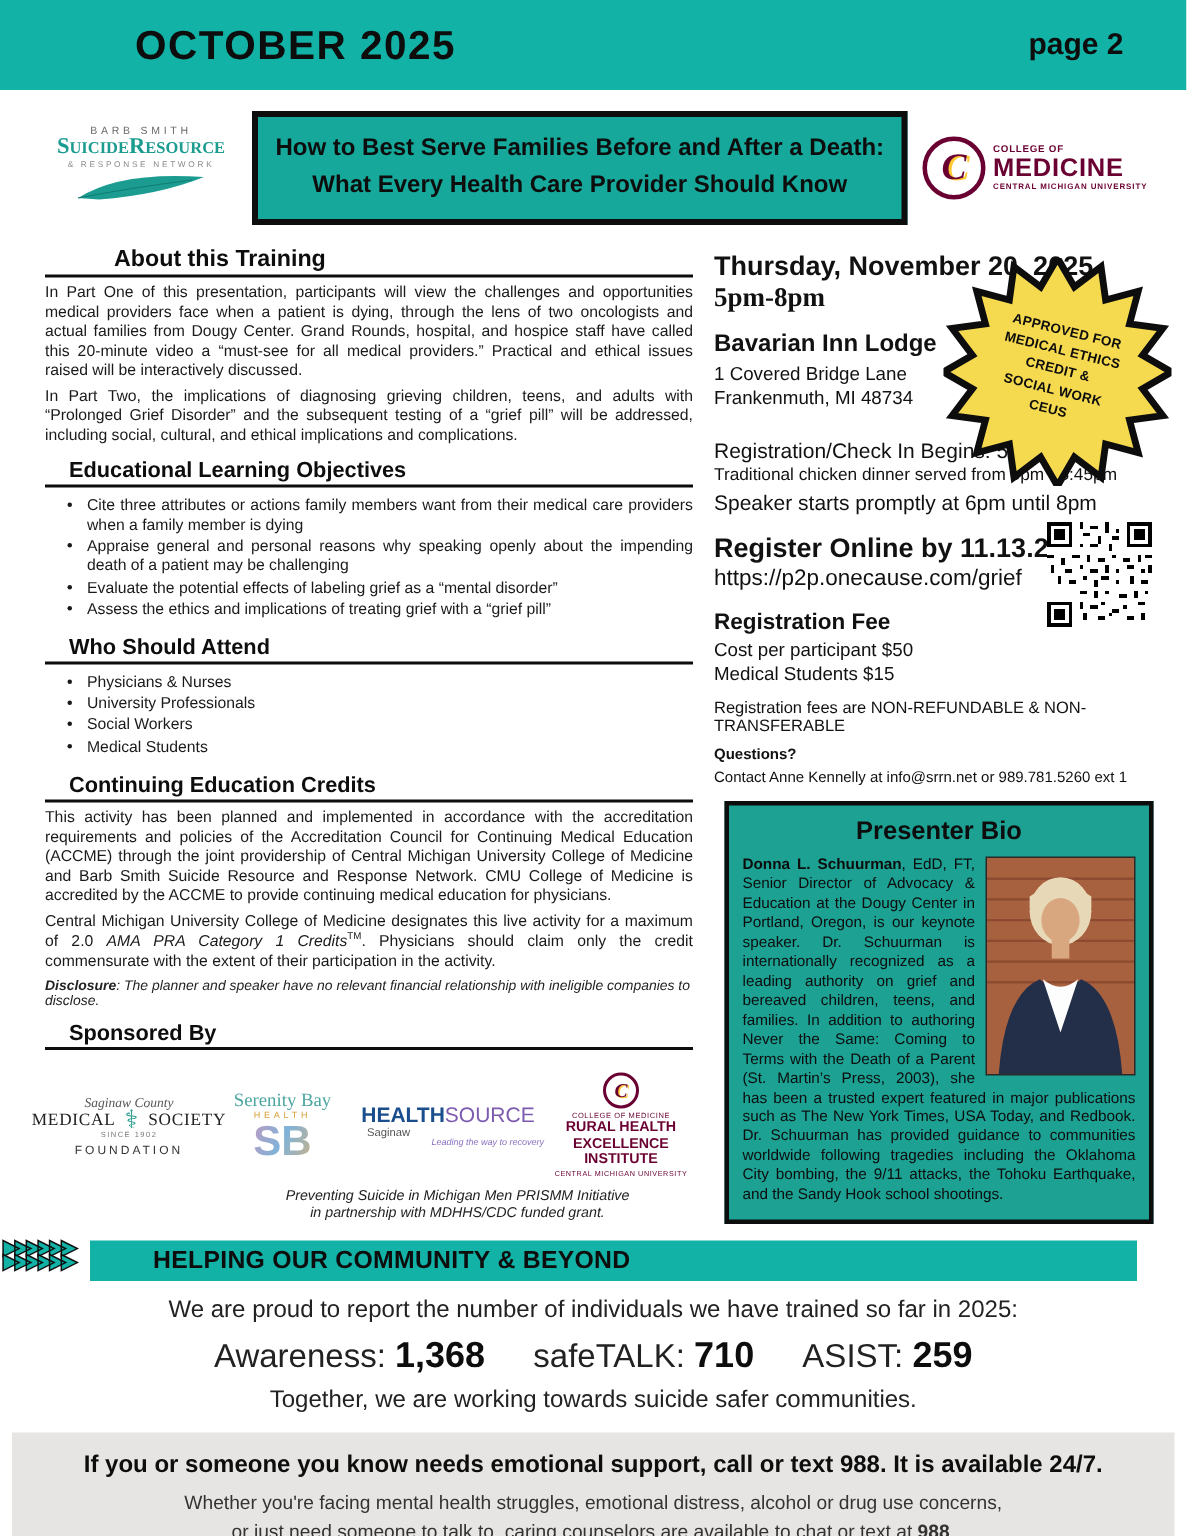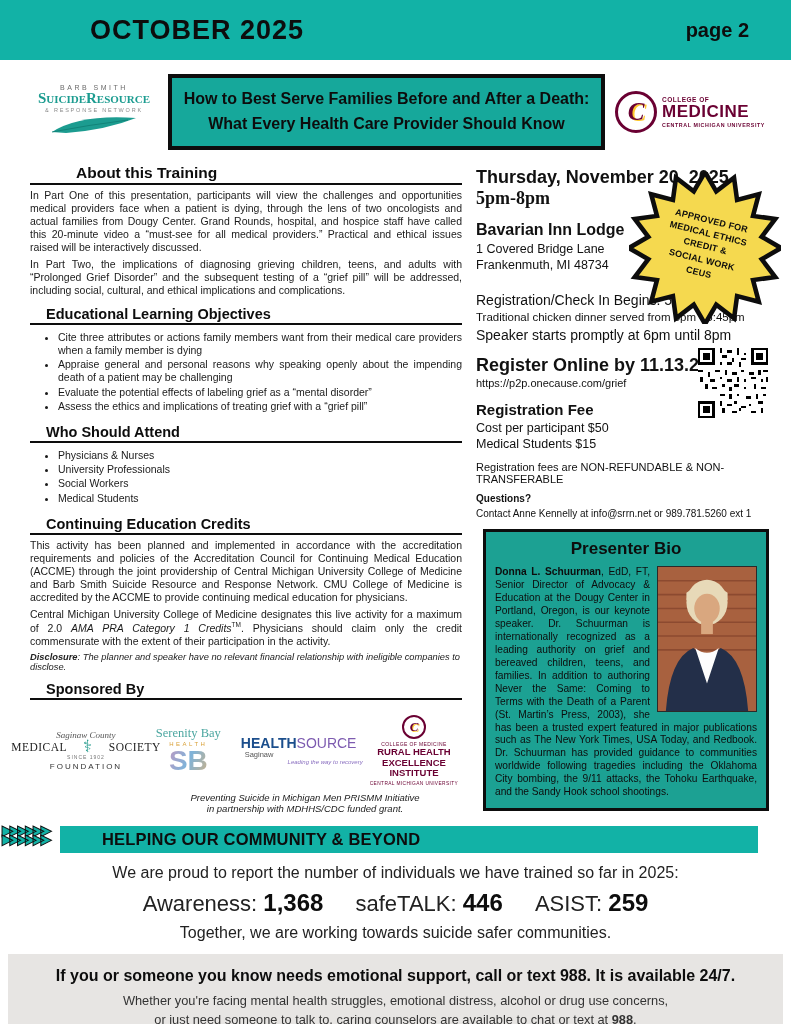--- a/index.html
+++ b/index.html
@@ -37,21 +37,21 @@
   ul.bullets { margin: 6px 0 2px 0; padding-left: 28px; }
   ul.bullets li { font-size: 10.5px; line-height: 1.26; text-align: justify; margin-bottom: 1px; color: #1a1a1a; }
   .disclosure { font-size: 9.3px; font-style: italic; margin-top: 4px; color: #222; }
   .disclosure b { font-weight: bold; }
 
   
   .sponsors { display: flex; align-items: center; justify-content: space-between; margin-top: 12px; height: 78px; }
   .sp { text-align: center; }
   .sp-medsoc { width: 112px; }
   .ms-script { font-family: "Liberation Serif", serif; font-style: italic; font-size: 9px; color: #555; }
-  .ms-row { font-family: "Liberation Serif", serif; font-size: 11.5px; letter-spacing: 0.5px; color: #222; display: flex; align-items: center; justify-content: center; gap: 16px; }
+  .ms-row { font-family: "Liberation Serif", serif; font-size: 11.5px; letter-spacing: 0.5px; color: #222; display: flex; align-items: center; justify-content: center; gap: 6px; }
   .ms-cad { color: #2a9d8f; font-size: 17px; line-height: 0.8; }
   .ms-since { font-size: 5px; letter-spacing: 1px; color: #777; }
   .ms-found { font-size: 8px; letter-spacing: 2px; color: #333; margin-top: 2px; }
   .sp-serenity { width: 86px; }
   .se-name { font-family: "Liberation Serif", serif; font-size: 12.5px; color: #4ba6a0; }
   .se-health { font-size: 6px; letter-spacing: 2.5px; color: #d9a23b; }
   .se-sb { font-size: 28px; font-weight: 800; line-height: 1; background: linear-gradient(115deg, #e08bb5 10%, #7fb3d9 50%, #f0b060 90%); -webkit-background-clip: text; background-clip: text; color: #7fb3d9; -webkit-text-fill-color: transparent; }
   .sp-hs { width: 128px; }
   .hs-row { font-size: 14px; line-height: 1; }
   .hs-p1 { font-weight: 800; color: #1b4e8c; }
@@ -67,21 +67,21 @@
 
   
   .ev-date { font-size: 18px; font-weight: 800; margin-top: 8px; line-height: 1.25; }
   .ev-time { font-size: 18px; font-weight: 800; font-family: Liberation Serif, serif; }
   .ev-venue { font-size: 16px; font-weight: 800; margin-top: 12px; }
   .ev-addr { font-size: 12.5px; line-height: 1.3; margin-top: 2px; }
   .ev-checkin { font-size: 14px; margin-top: 18px; }
   .ev-dinner { font-size: 11.5px; margin-top: 3px; }
   .ev-speaker { font-size: 14px; margin-top: 4px; }
   .ev-reg-h { font-size: 18px; font-weight: 800; margin-top: 12px; }
-  .ev-url { font-size: 11px; margin-top: 1px; }
+  .ev-url { font-size: 15px; margin-top: 1px; }
   .ev-fee-h { font-size: 15px; font-weight: 800; margin-top: 12px; }
   .ev-fee { font-size: 12.5px; line-height: 1.3; margin-top: 2px; }
   .ev-note { font-size: 11px; margin-top: 9px; }
   .ev-q { font-size: 10px; font-weight: 800; margin-top: 8px; }
   .ev-contact { font-size: 10px; margin-top: 4px; }
 
   .badge { position: absolute; top: 14px; right: -10px; width: 152px; height: 150px; }
   .badge svg { position: absolute; inset: 0; }
   .badge-text { position: absolute; inset: 0; display: flex; flex-direction: column; align-items: center; justify-content: center; transform: rotate(14deg); }
   .badge-text div { font-size: 9px; font-weight: 800; line-height: 1.45; color: #0d0d0d; letter-spacing: 0.2px; }
@@ -347,21 +347,21 @@
 
   <div class="community">
     <div class="arrows">
       <div>▶▶▶▶▶▶</div>
       <div>▶▶▶▶▶▶</div>
     </div>
     <div class="banner">HELPING OUR COMMUNITY &amp; BEYOND</div>
     <div class="c-intro">We are proud to report the number of individuals we have trained so far in 2025:</div>
     <div class="c-stats">
       <span class="stat"><span>Awareness:</span> <span class="val">1,368</span></span>
-      <span class="stat"><span>safeTALK:</span> <span class="val">446</span></span>
+      <span class="stat"><span>safeTALK:</span> <span class="val">710</span></span>
       <span class="stat"><span>ASIST:</span> <span class="val">259</span></span>
     </div>
     <div class="c-outro">Together, we are working towards suicide safer communities.</div>
   </div>
 
   <div class="footerbox">
     <div class="f-head">If you or someone you know needs emotional support, call or text 988. It is available 24/7.</div>
     <div class="f-sub">
       <div>Whether you're facing mental health struggles, emotional distress, alcohol or drug use concerns,</div>
       <div><span>or just need someone to talk to, caring counselors are available to chat or text at </span><b>988</b><span>.</span></div>

